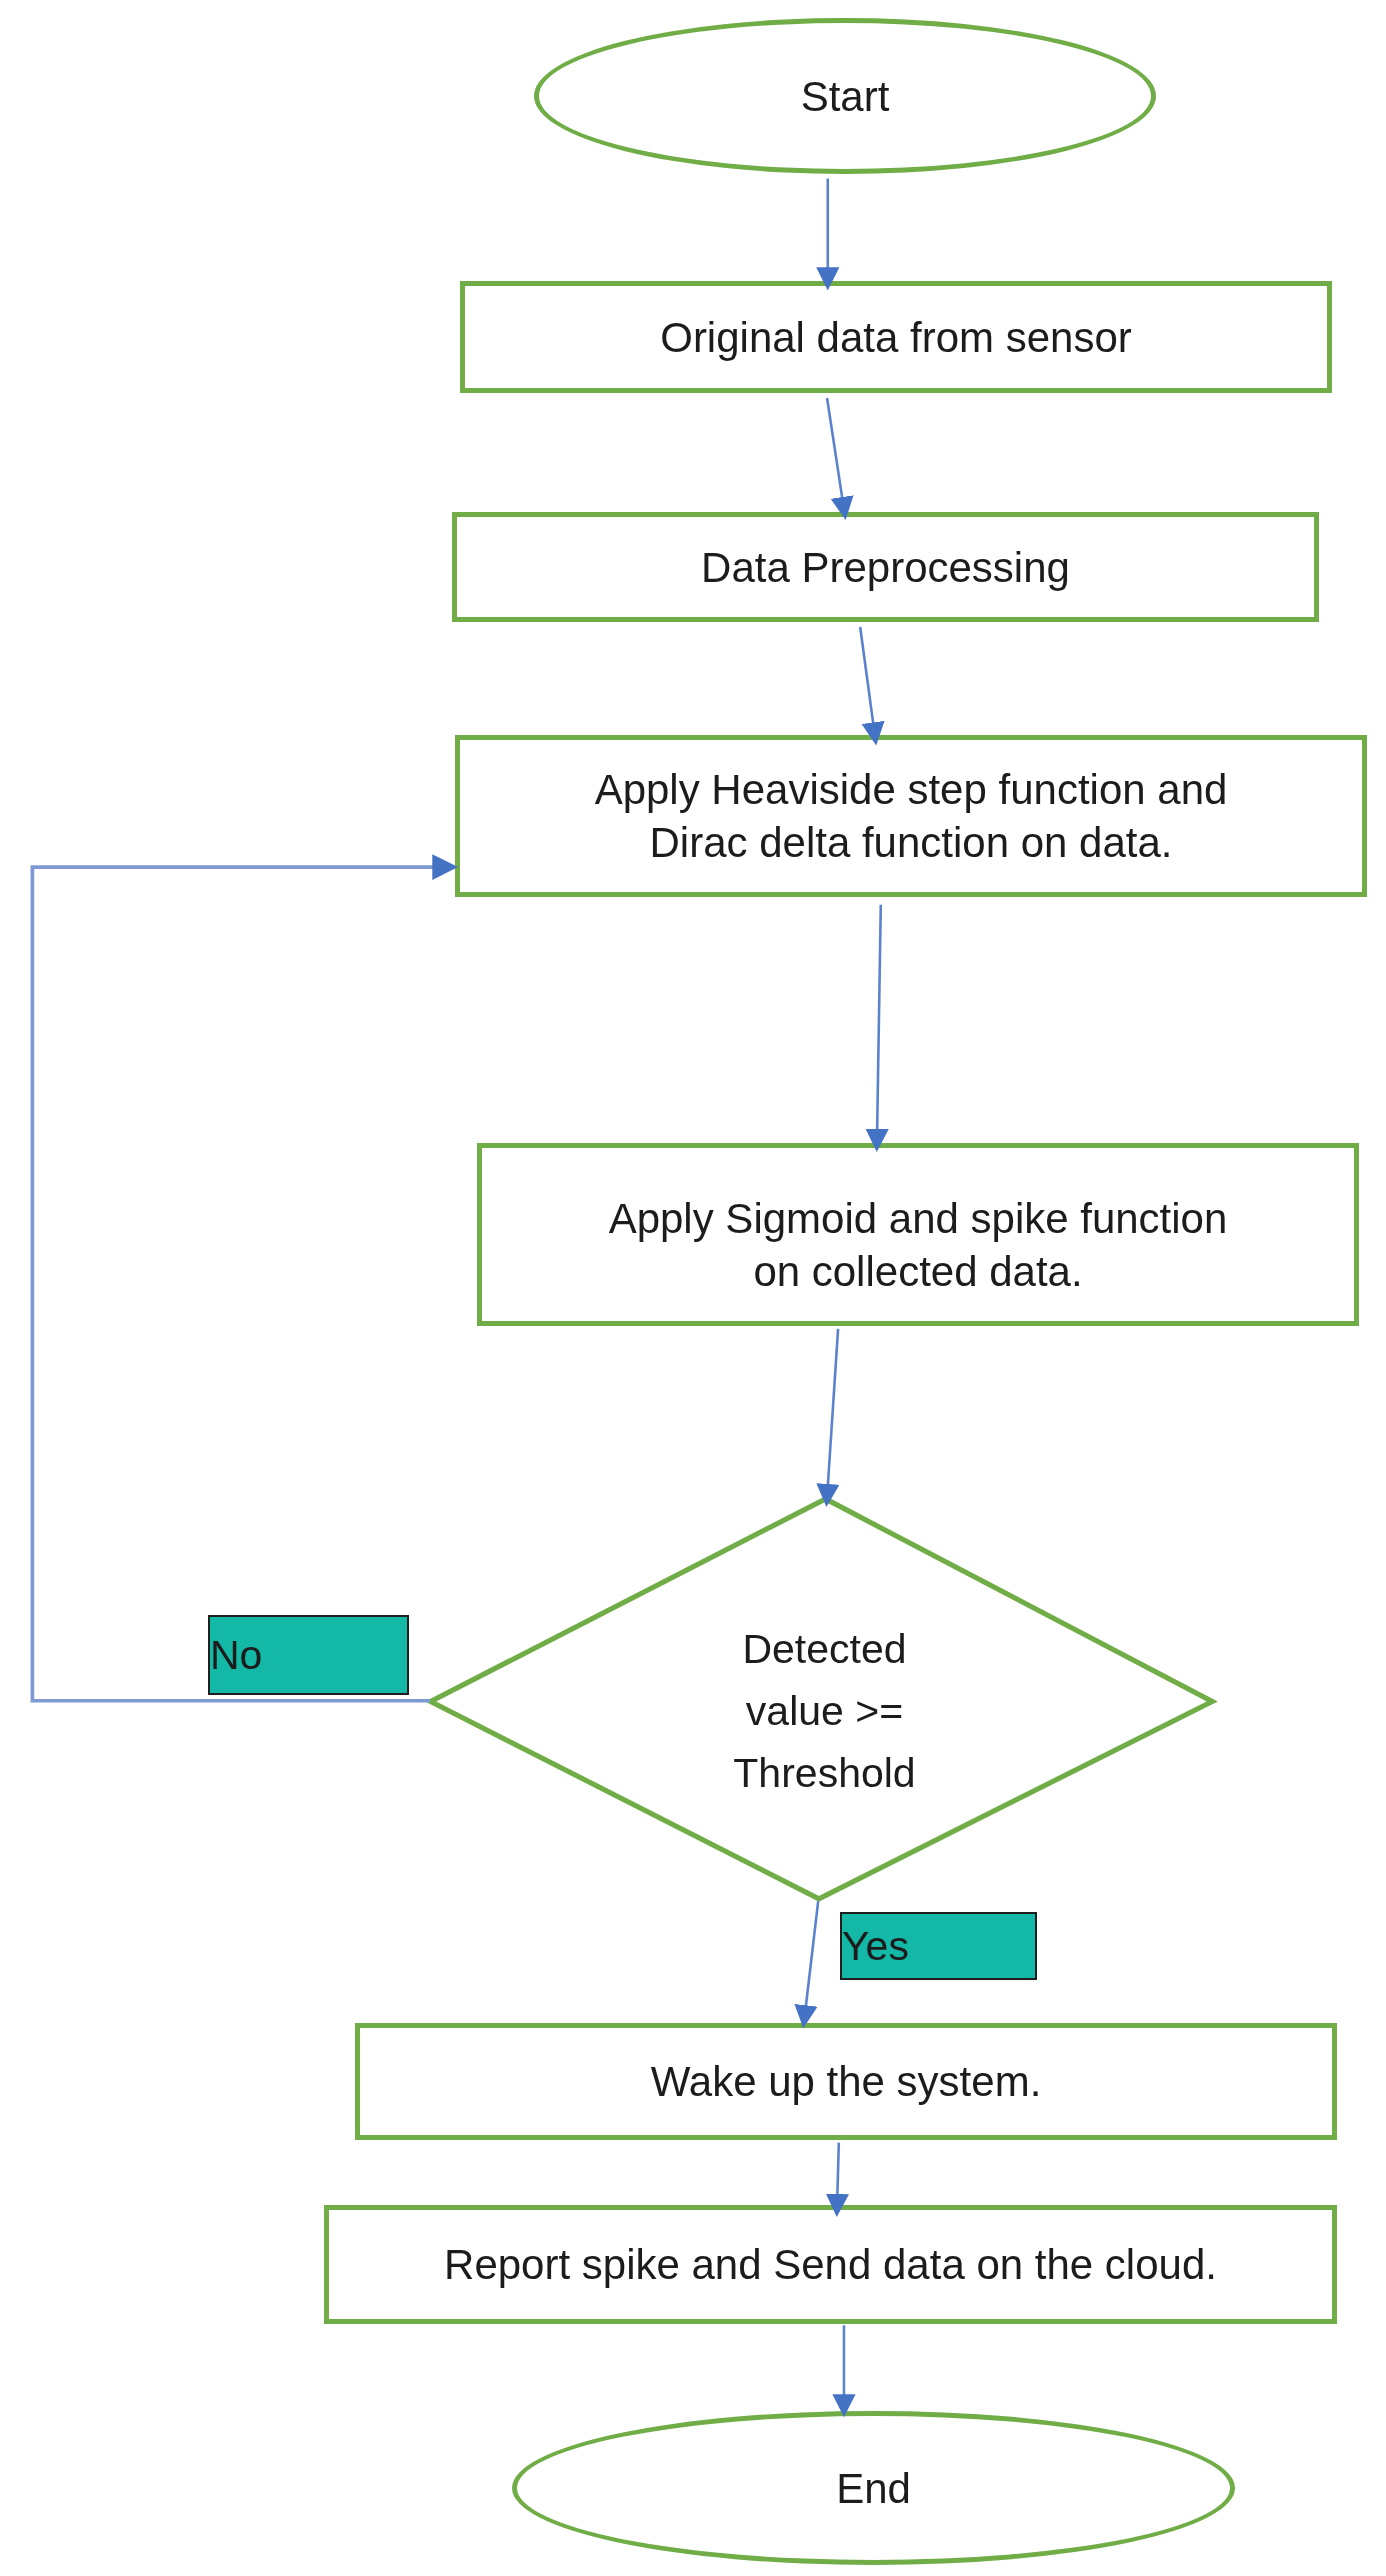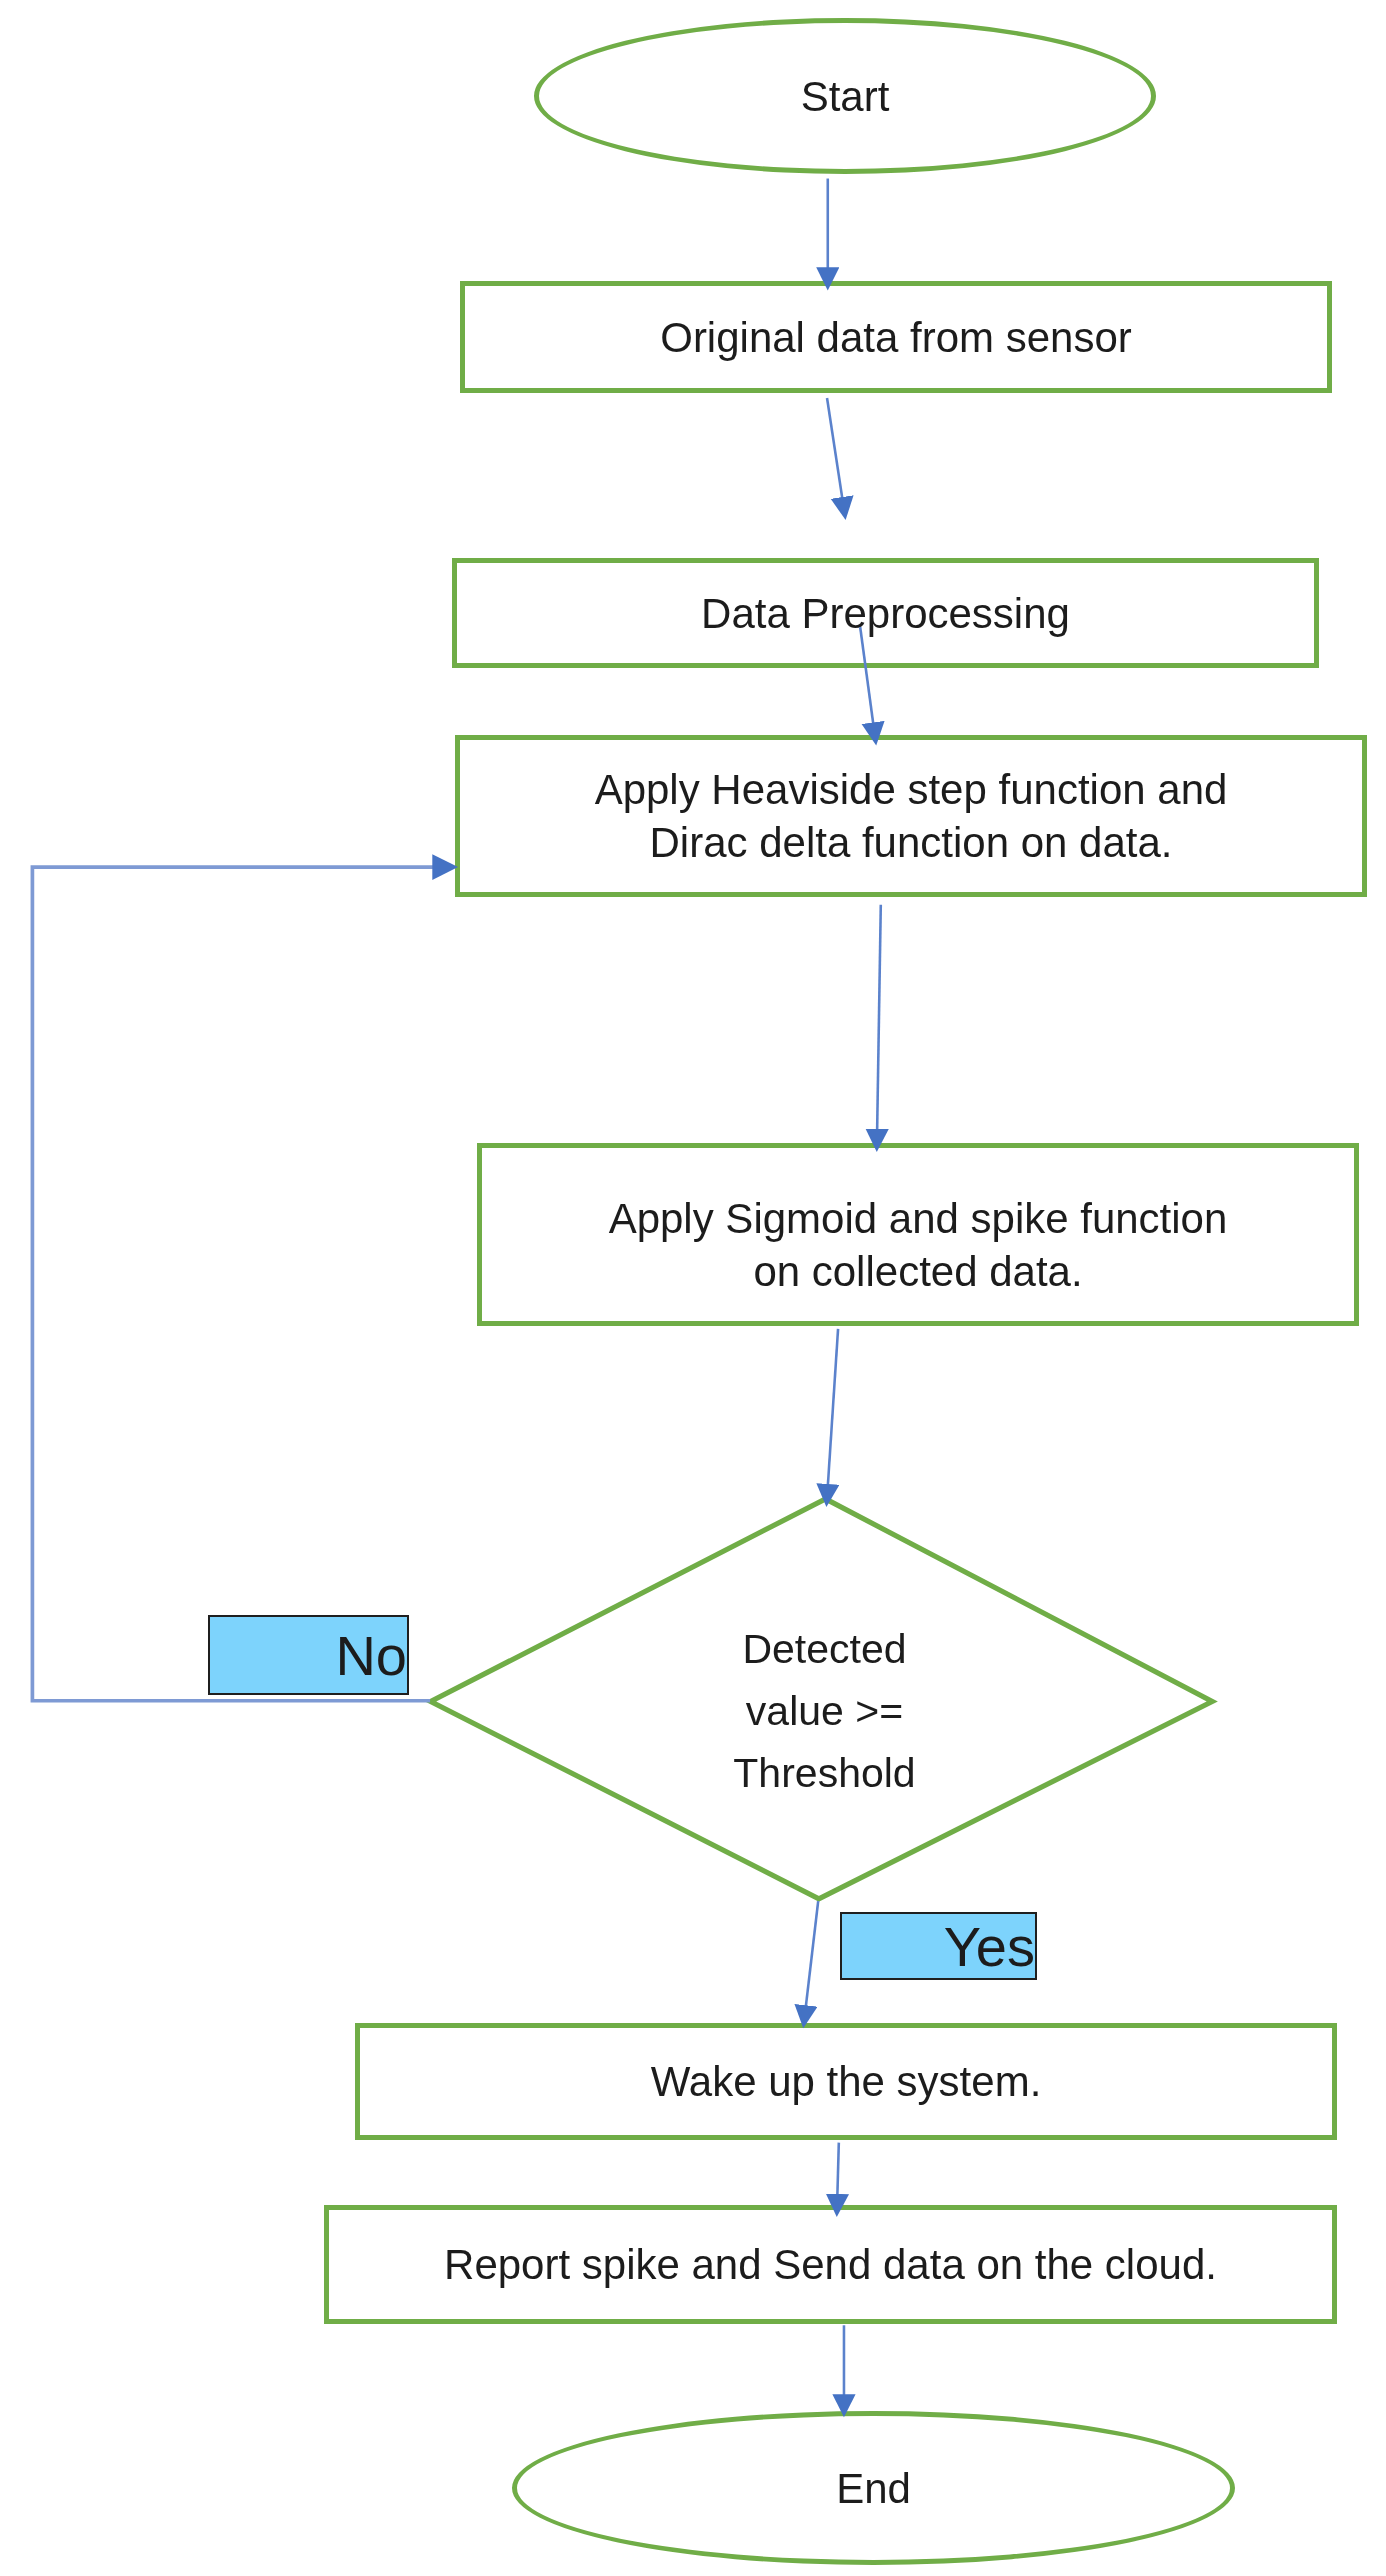--- a/index.html
+++ b/index.html
@@ -23,26 +23,26 @@
     text-align: center;
     font-size: 42px;
     line-height: 53px;
     z-index: 1;
   }
   .green-border { border: 5.2px solid #70AD47; }
   .ellipse { border-radius: 50%; }
   .label-box {
     position: absolute;
     box-sizing: border-box;
-    background: #7dd3fc;
+    background: #14b8a6;
     border: 2.9px solid #1f1f1f;
     display: flex;
     align-items: center;
-    justify-content: flex-end;
-    font-size: 56px;
+    justify-content: flex-start;
+    font-size: 41px;
     z-index: 3;
   }
   .diamond-svg { position: absolute; left: 413px; top: 1481px; z-index: 1; }
   .diamond-text {
     position: absolute;
     left: 589px;
     top: 1618px;
     width: 471px;
     height: 186px;
     display: flex;
@@ -65,21 +65,21 @@
 <div class="canvas">
 
   <div class="node green-border ellipse" style="left:534px; top:18.4px; width:622px; height:156px;">
     <span>Start</span>
   </div>
 
   <div class="node green-border" style="left:460px; top:281px; width:872px; height:112px;">
     <span>Original data from sensor</span>
   </div>
 
-  <div class="node green-border" style="left:452px; top:512px; width:867px; height:110px;margin-top:46px;">
+  <div class="node green-border" style="left:452px; top:512px; width:867px; height:110px;">
     <span>Data Preprocessing</span>
   </div>
 
   <div class="node green-border line-block" style="left:455px; top:735px; width:912px; height:162px;">
     <span>Apply Heaviside step function and</span>
     <span>Dirac delta function on data.</span>
   </div>
 
   <div class="node green-border line-block" style="left:477px; top:1143px; width:882px; height:183px; justify-content:flex-start; padding-top:44px;">
     <span>Apply Sigmoid and spike function</span>

